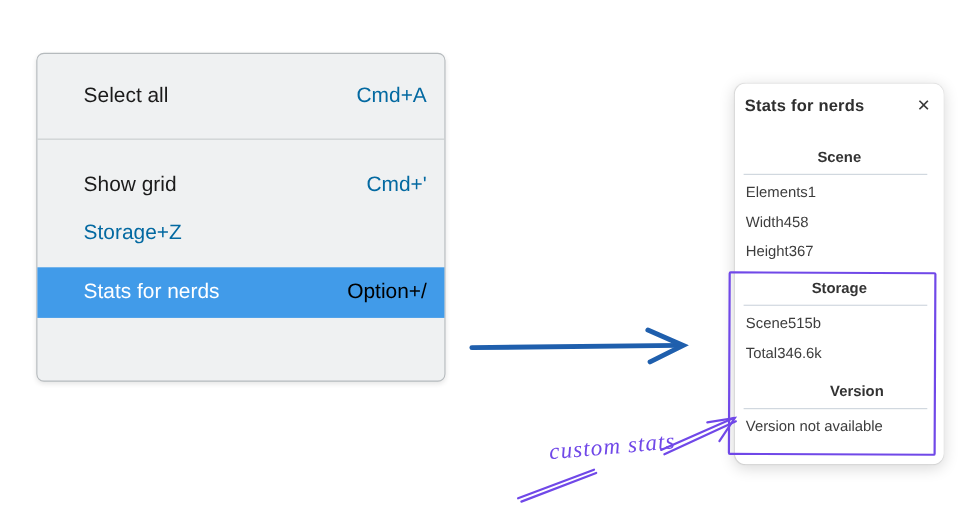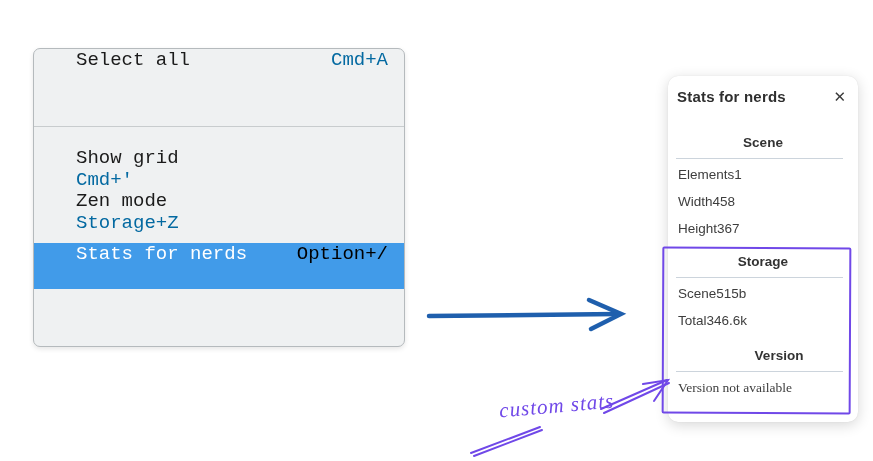--- a/index.html
+++ b/index.html
@@ -19,29 +19,29 @@
     width: 372px; height: 299px;
     background: #eff1f2;
     border: 1px solid #b5babd;
     border-radius: 7px;
     box-shadow: 0 2px 5px rgba(0,0,0,.10);
     font-size: 19px;
     color: #1b1b1b;
   }
   .menu-item {
     display: flex;
+    align-items: center;
     justify-content: space-between;
     padding: 0 16px 0 42px;
     cursor: default;
-    font-family: Liberation Mono, monospace;
   }
   .mi-first { height: 77px; }
   .menu-sep { height: 1px; background: #c8ccce; }
   .menu-group { padding-top: 20px; }
-  .mi-row { height: 43px; flex-direction: column; }
+  .mi-row { height: 43px; }
   .mi-gap { height: 10px; }
   .mi-short { color: #0369a1; }
   .mi-highlight {
     height: 46px;
     background: #419be9;
     color: #ffffff;
   }
   .mi-highlight .mi-short { color: #000000; }
 
   
@@ -83,21 +83,21 @@
   .divider {
     height: 1px;
     background: #ccd4dc;
     margin: 8px 15px 2px 8px;
   }
   .p-row {
     display: flex;
     line-height: 27px;
     padding: 0 25px 0 10px;
   }
-  .p-note { line-height: 27px; padding: 0 10px; font-family: Liberation Serif, serif; }
+  .p-note { line-height: 27px; padding: 0 10px; }
 
   
   .purple-box {
     position: absolute;
     left: 662px; top: 247px;
     width: 189px; height: 167px;
     border: 2px solid #7048e8;
     border-radius: 2px;
     transform: rotate(.25deg);
     pointer-events: none;
@@ -126,21 +126,20 @@
       <span>Select all</span>
       <span class="mi-short">Cmd+A</span>
     </div>
     <div class="menu-sep"></div>
     <div class="menu-group">
       <div class="menu-item mi-row">
         <span>Show grid</span>
         <span class="mi-short">Cmd+'</span>
       </div>
       <div class="menu-item mi-row">
-        <span>Zen mode</span>
         <span class="mi-short">Storage+Z</span>
       </div>
       <div class="mi-gap"></div>
       <div class="menu-item mi-highlight">
         <span>Stats for nerds</span>
         <span class="mi-short">Option+/</span>
       </div>
     </div>
   </div>
 

